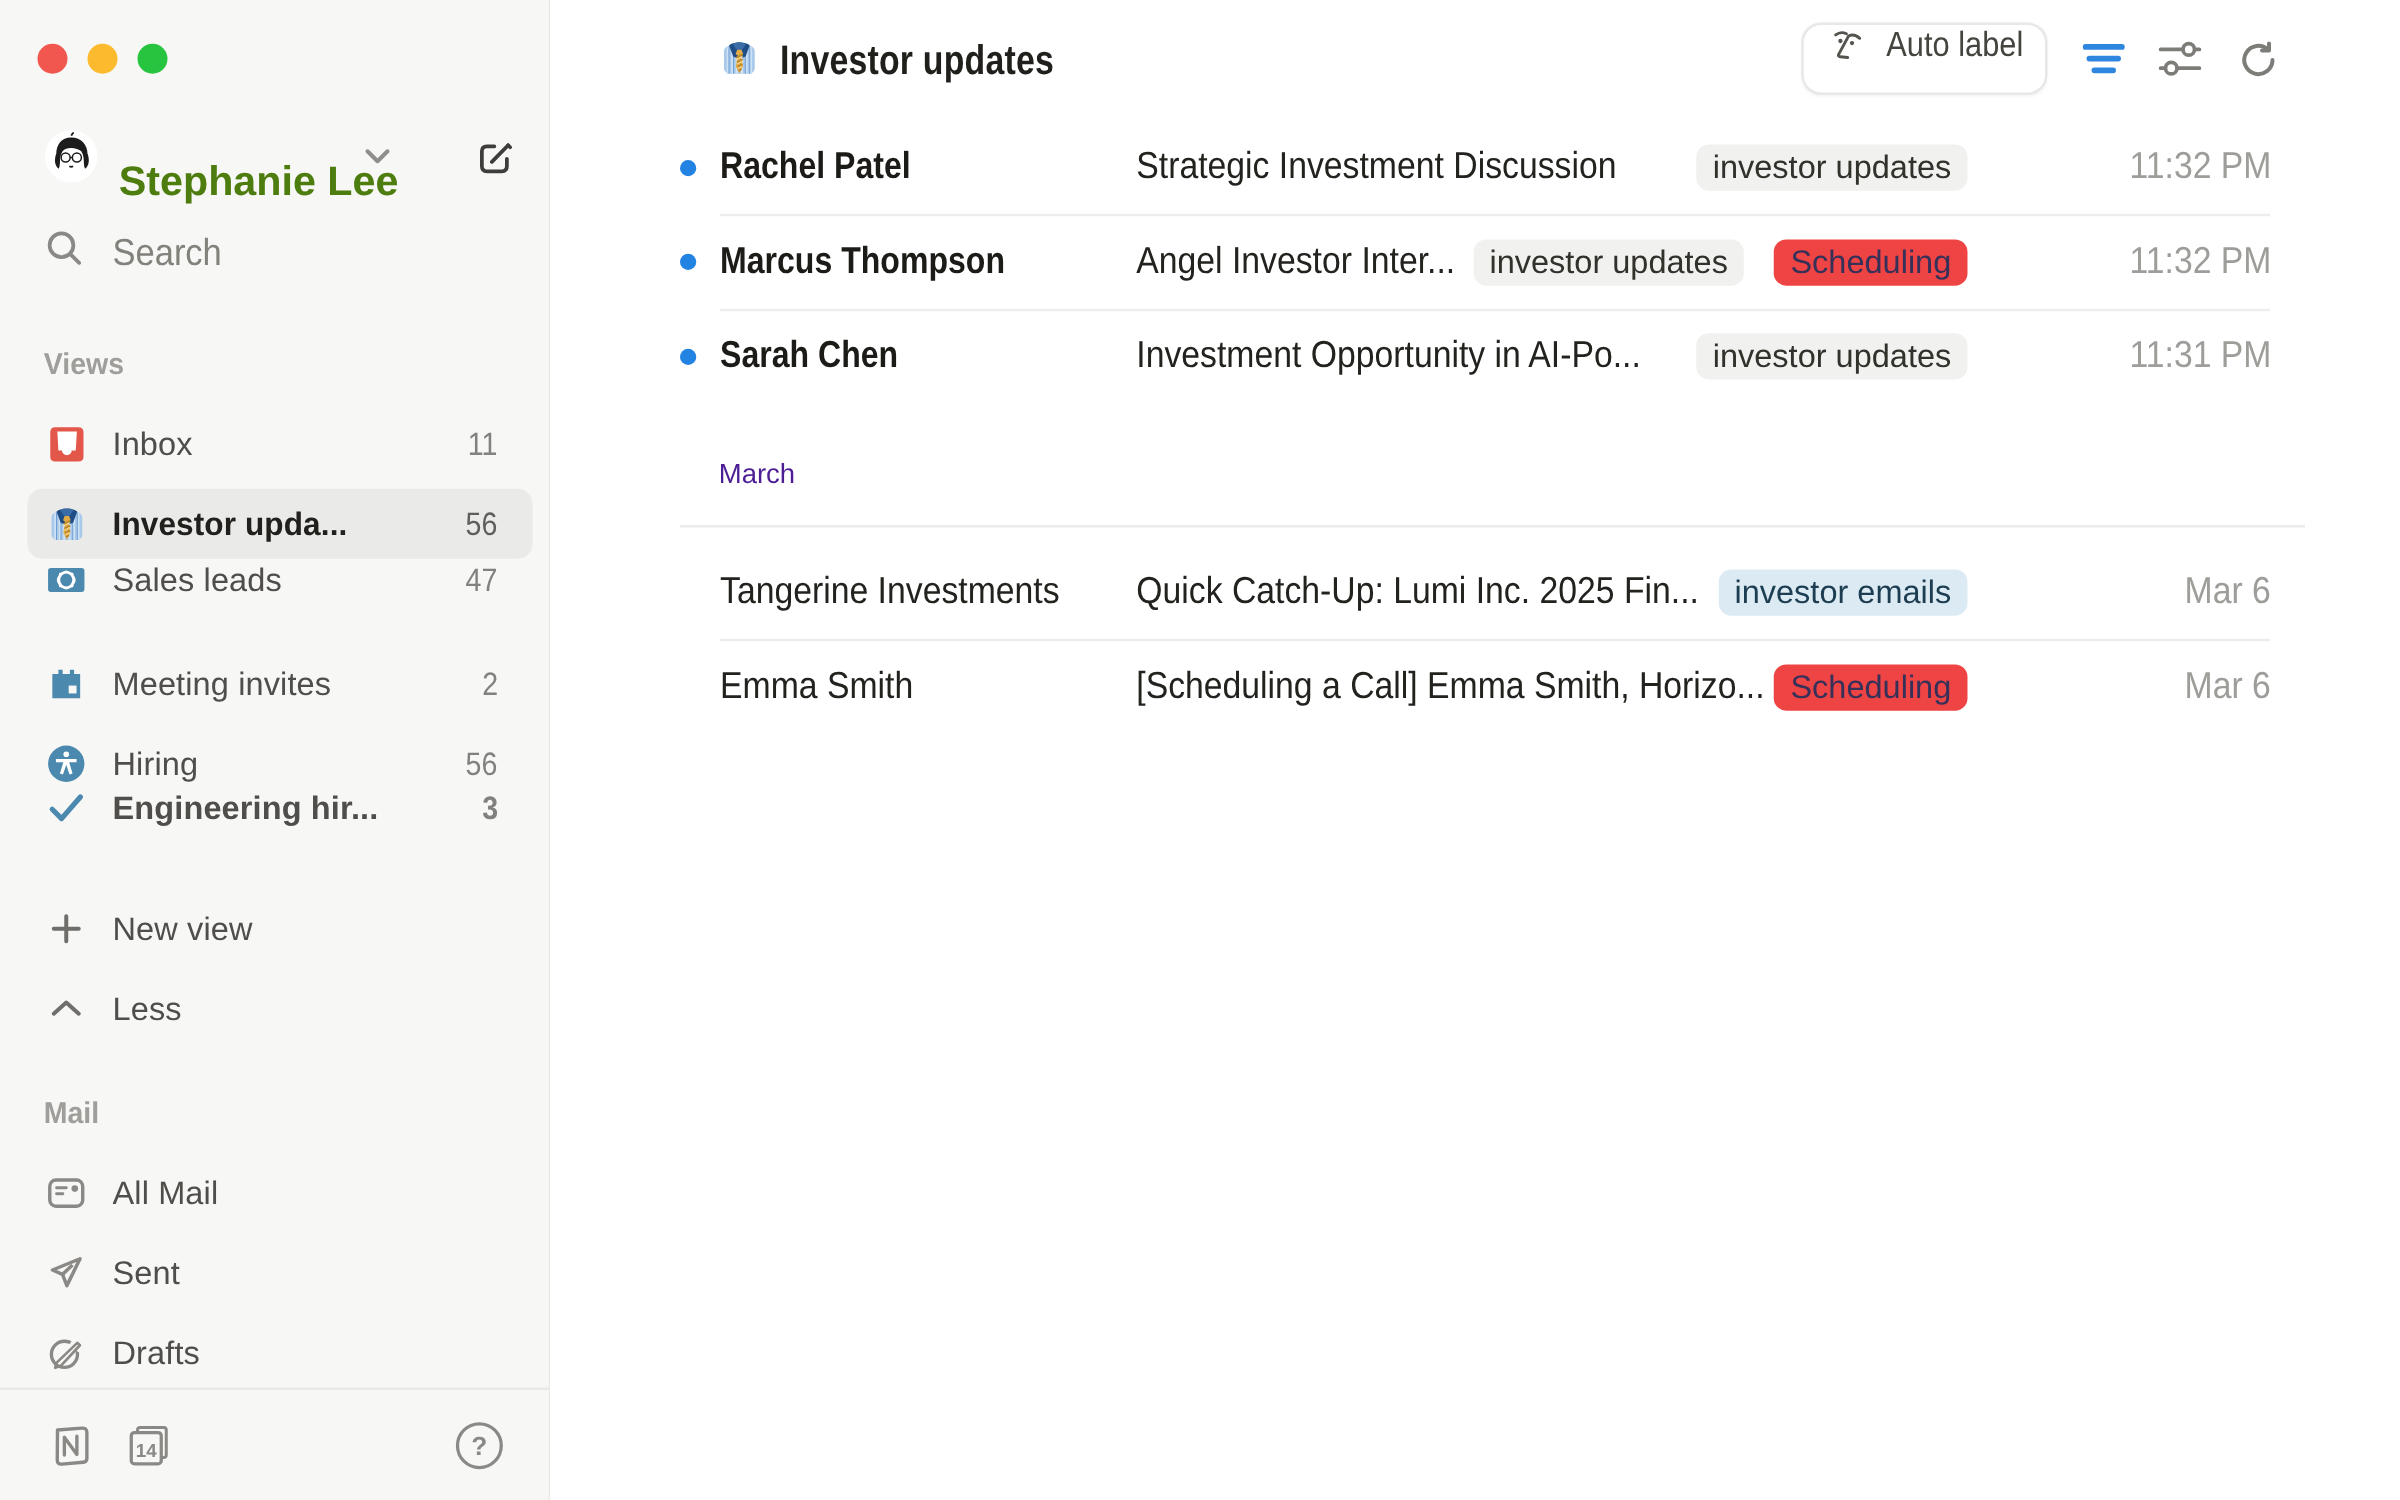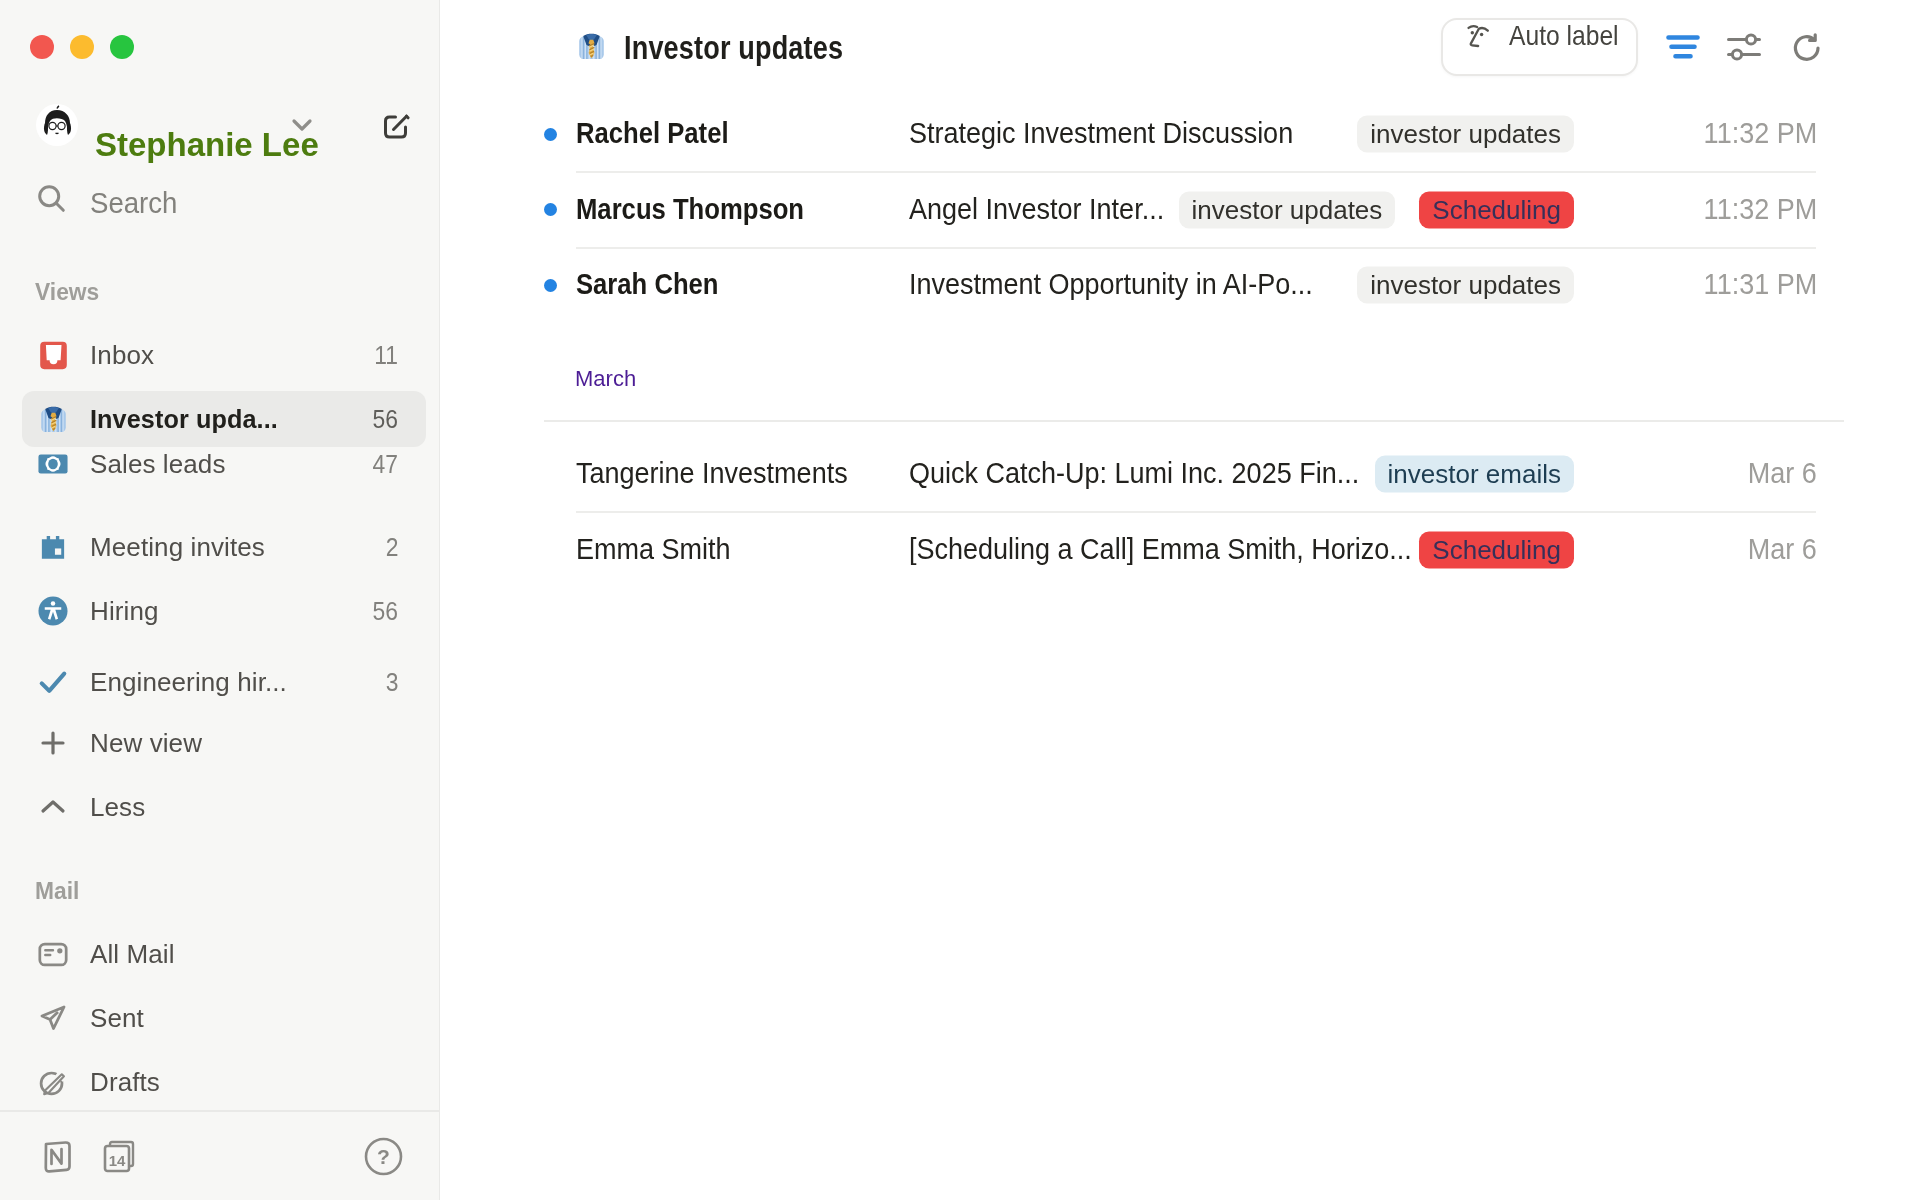--- a/index.html
+++ b/index.html
@@ -153,21 +153,21 @@
         <svg width="32" height="32" viewBox="0 0 32 32">
       <circle cx="16" cy="16" r="15.5" fill="#4c89af"></circle>
       <circle cx="16" cy="7.9" r="2.4" fill="#ffffff"></circle>
       <path d="M7.2 12 h17.6 v2.7 h-6.3 l2.9 9.6 -2.6 0.9 -2.8 -8.4 -2.8 8.4 -2.6 -0.9 2.9 -9.6 h-6.3 Z" fill="#ffffff"></path>
     </svg>
       </div>
     <div class="lbl">Hiring</div>
       <div class="cnt">56</div>
   </div>
 
-  <div class="srow" style="top:654px;">
+  <div class="srow" style="top:618px;font-weight:bold;">
     <div class="ic">
         <svg width="32" height="32" viewBox="0 0 32 32">
       <path d="M4 17.5 L12 25.5 L28 7" fill="none" stroke="#4c89af" stroke-width="4.4" stroke-linecap="round" stroke-linejoin="round"></path>
     </svg>
       </div>
     <div class="lbl">Engineering hir...</div>
       <div class="cnt">3</div>
   </div>
 
   <div class="srow" style="top:715px;">

